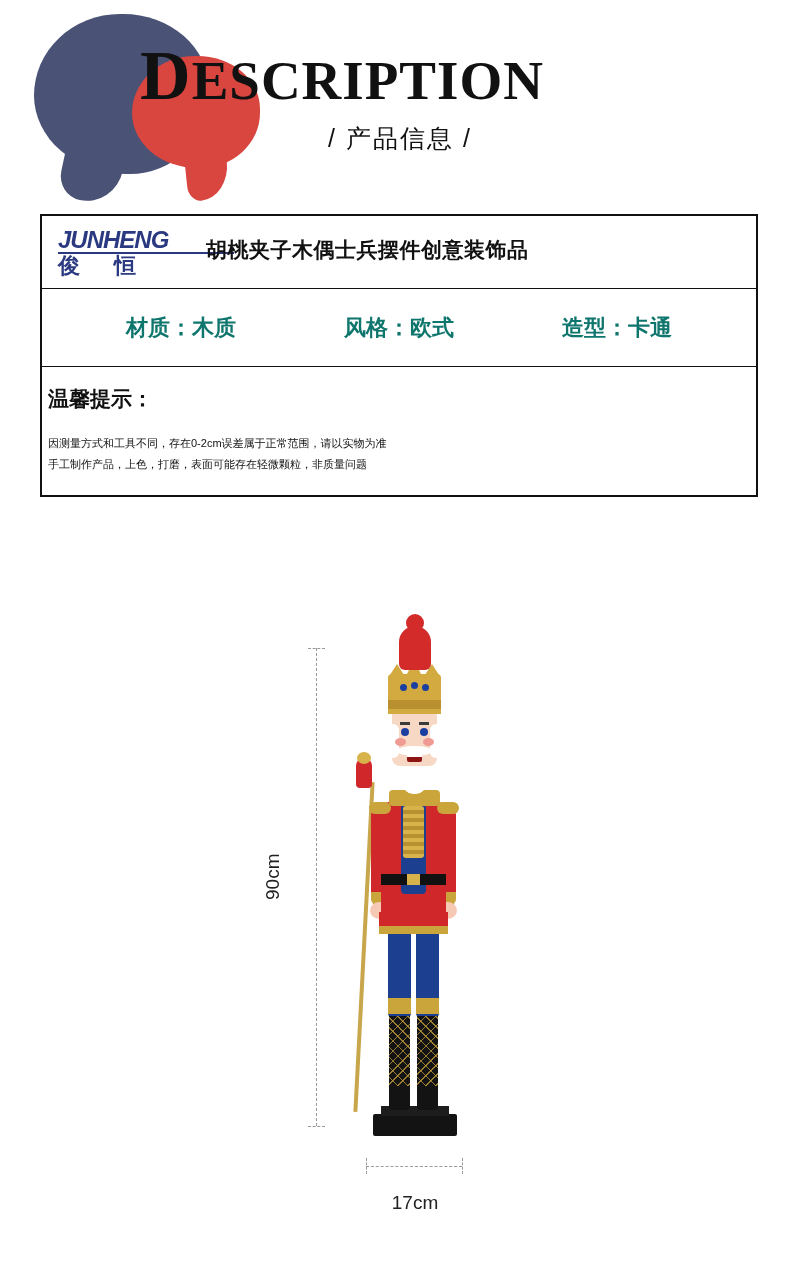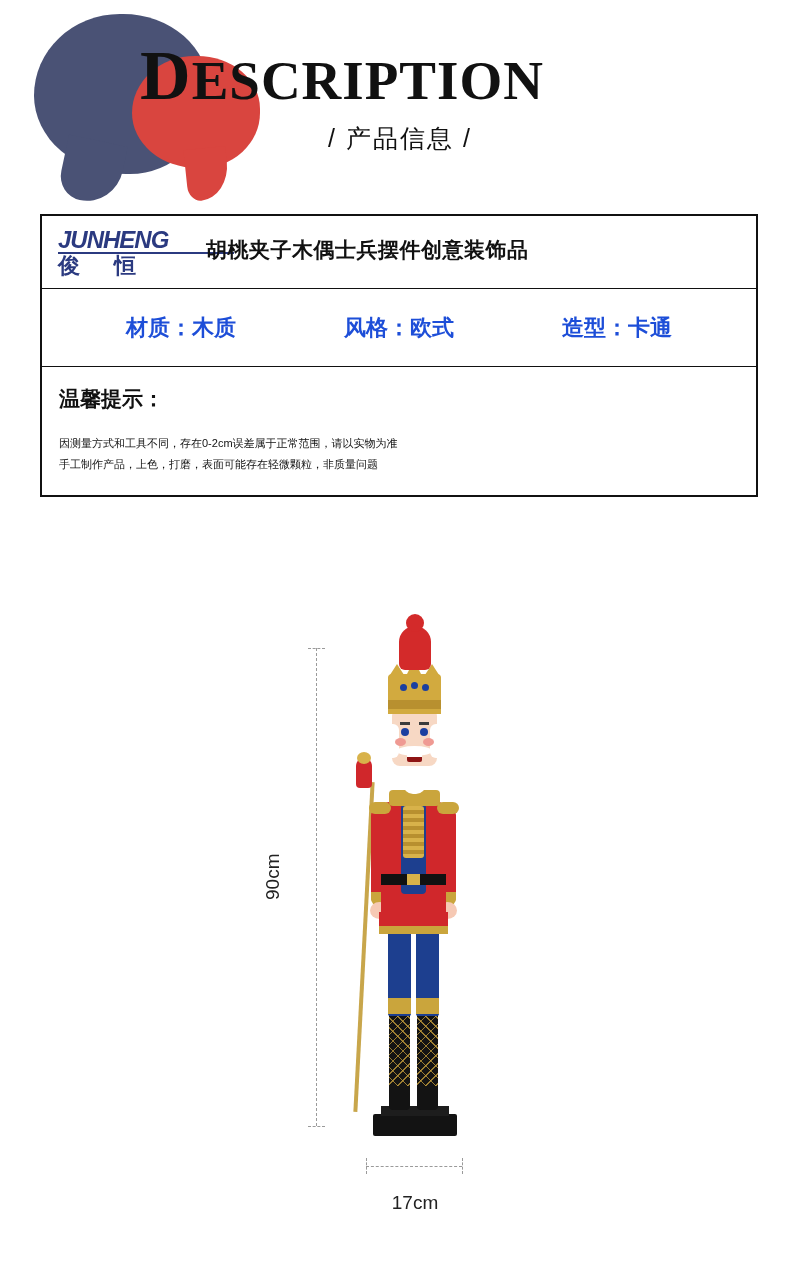--- a/index.html
+++ b/index.html
@@ -149,24 +149,24 @@
     border-bottom: 1px solid #111;
     display: flex;
     align-items: center;
     justify-content: space-around;
     padding: 0 30px;
     box-sizing: border-box;
   }
   .spec {
     font-size: 22px;
     font-weight: bold;
-    color: #1d4ed8;
+    color: #0f766e;
   }
   .row-notes {
-    padding: 18px 22px 20px 17px;
+    padding: 18px 22px 20px 6px;
   }
   .notes-title {
     font-size: 21px;
     font-weight: bold;
     color: #111;
     margin-bottom: 20px;
   }
   .note-line {
     font-size: 11px;
     color: #111;

